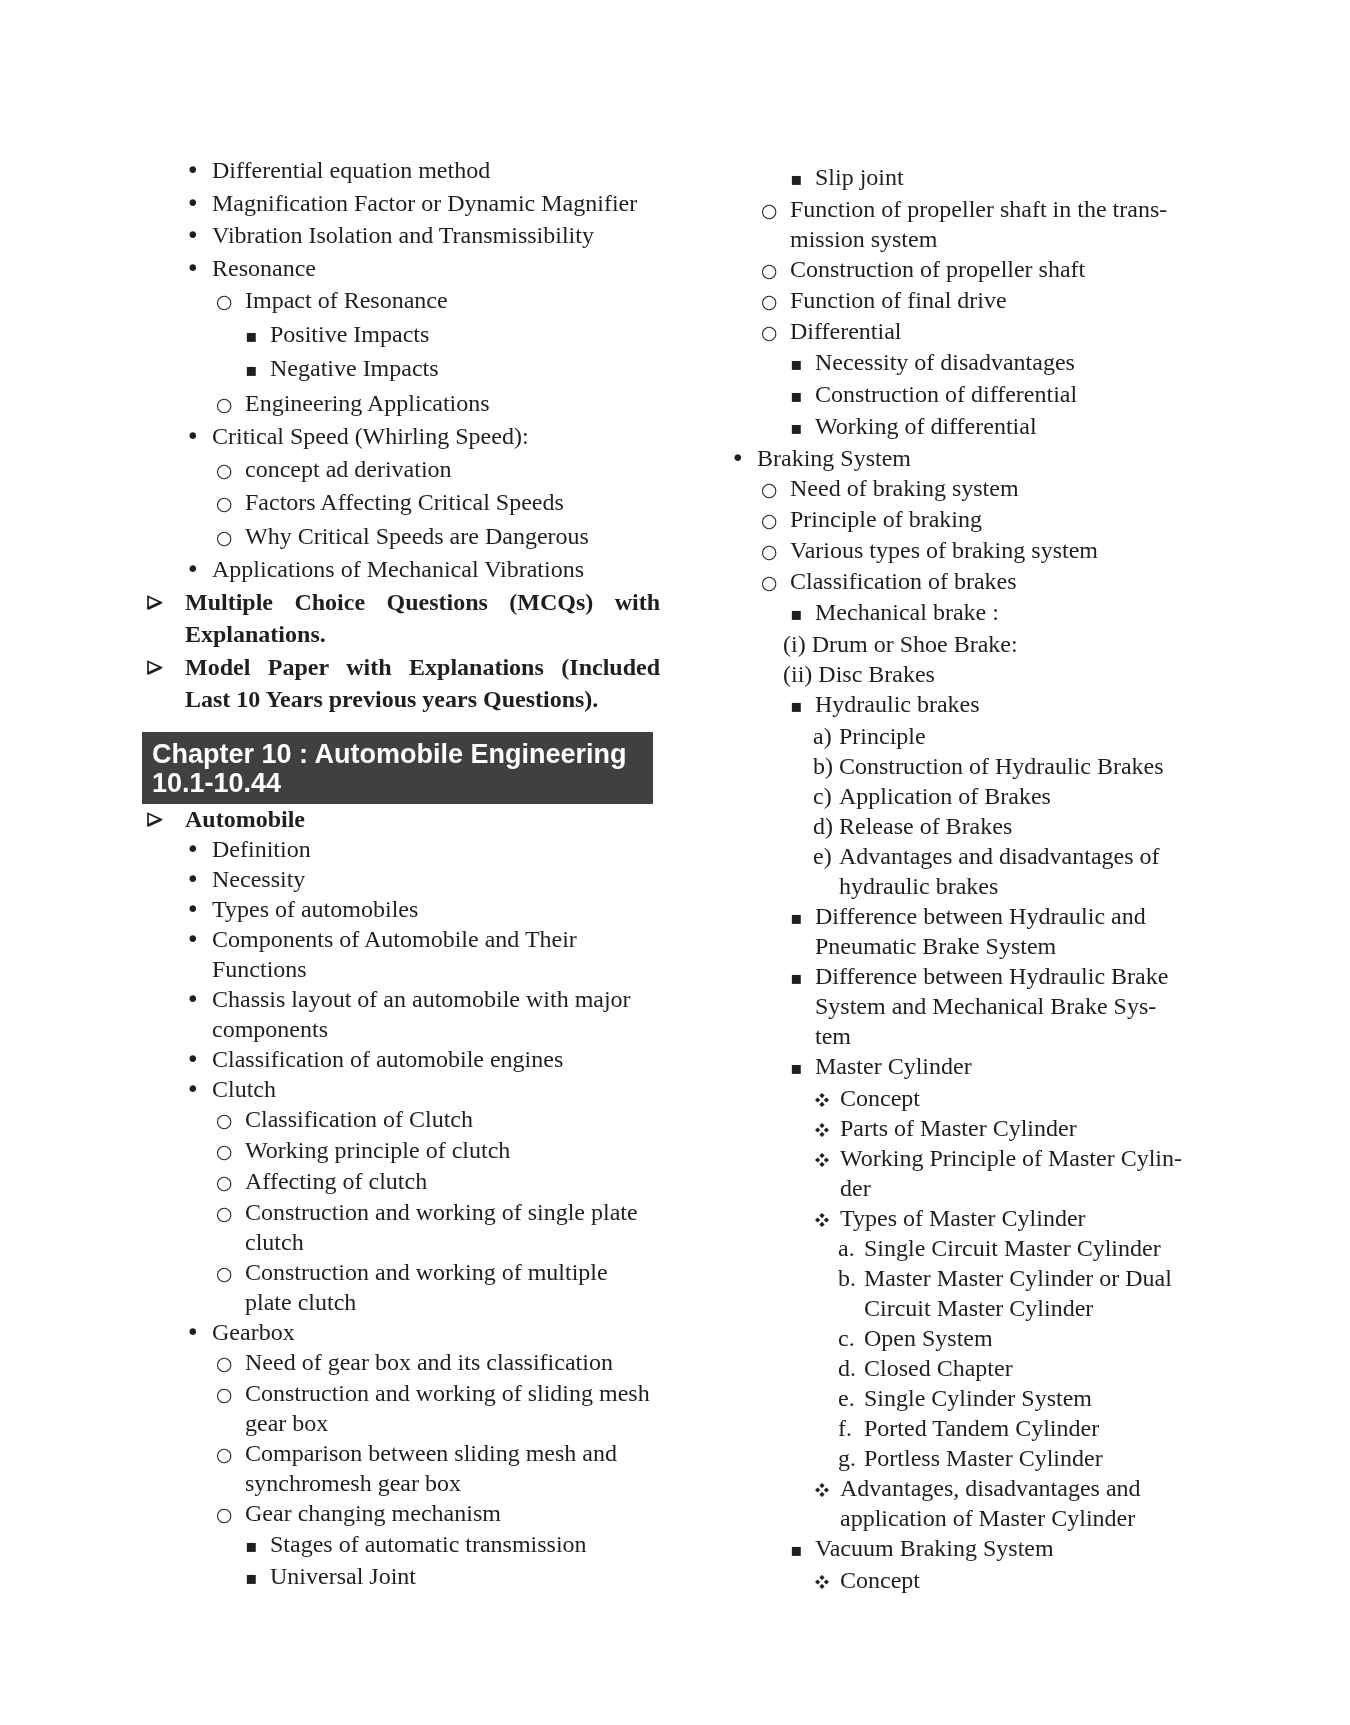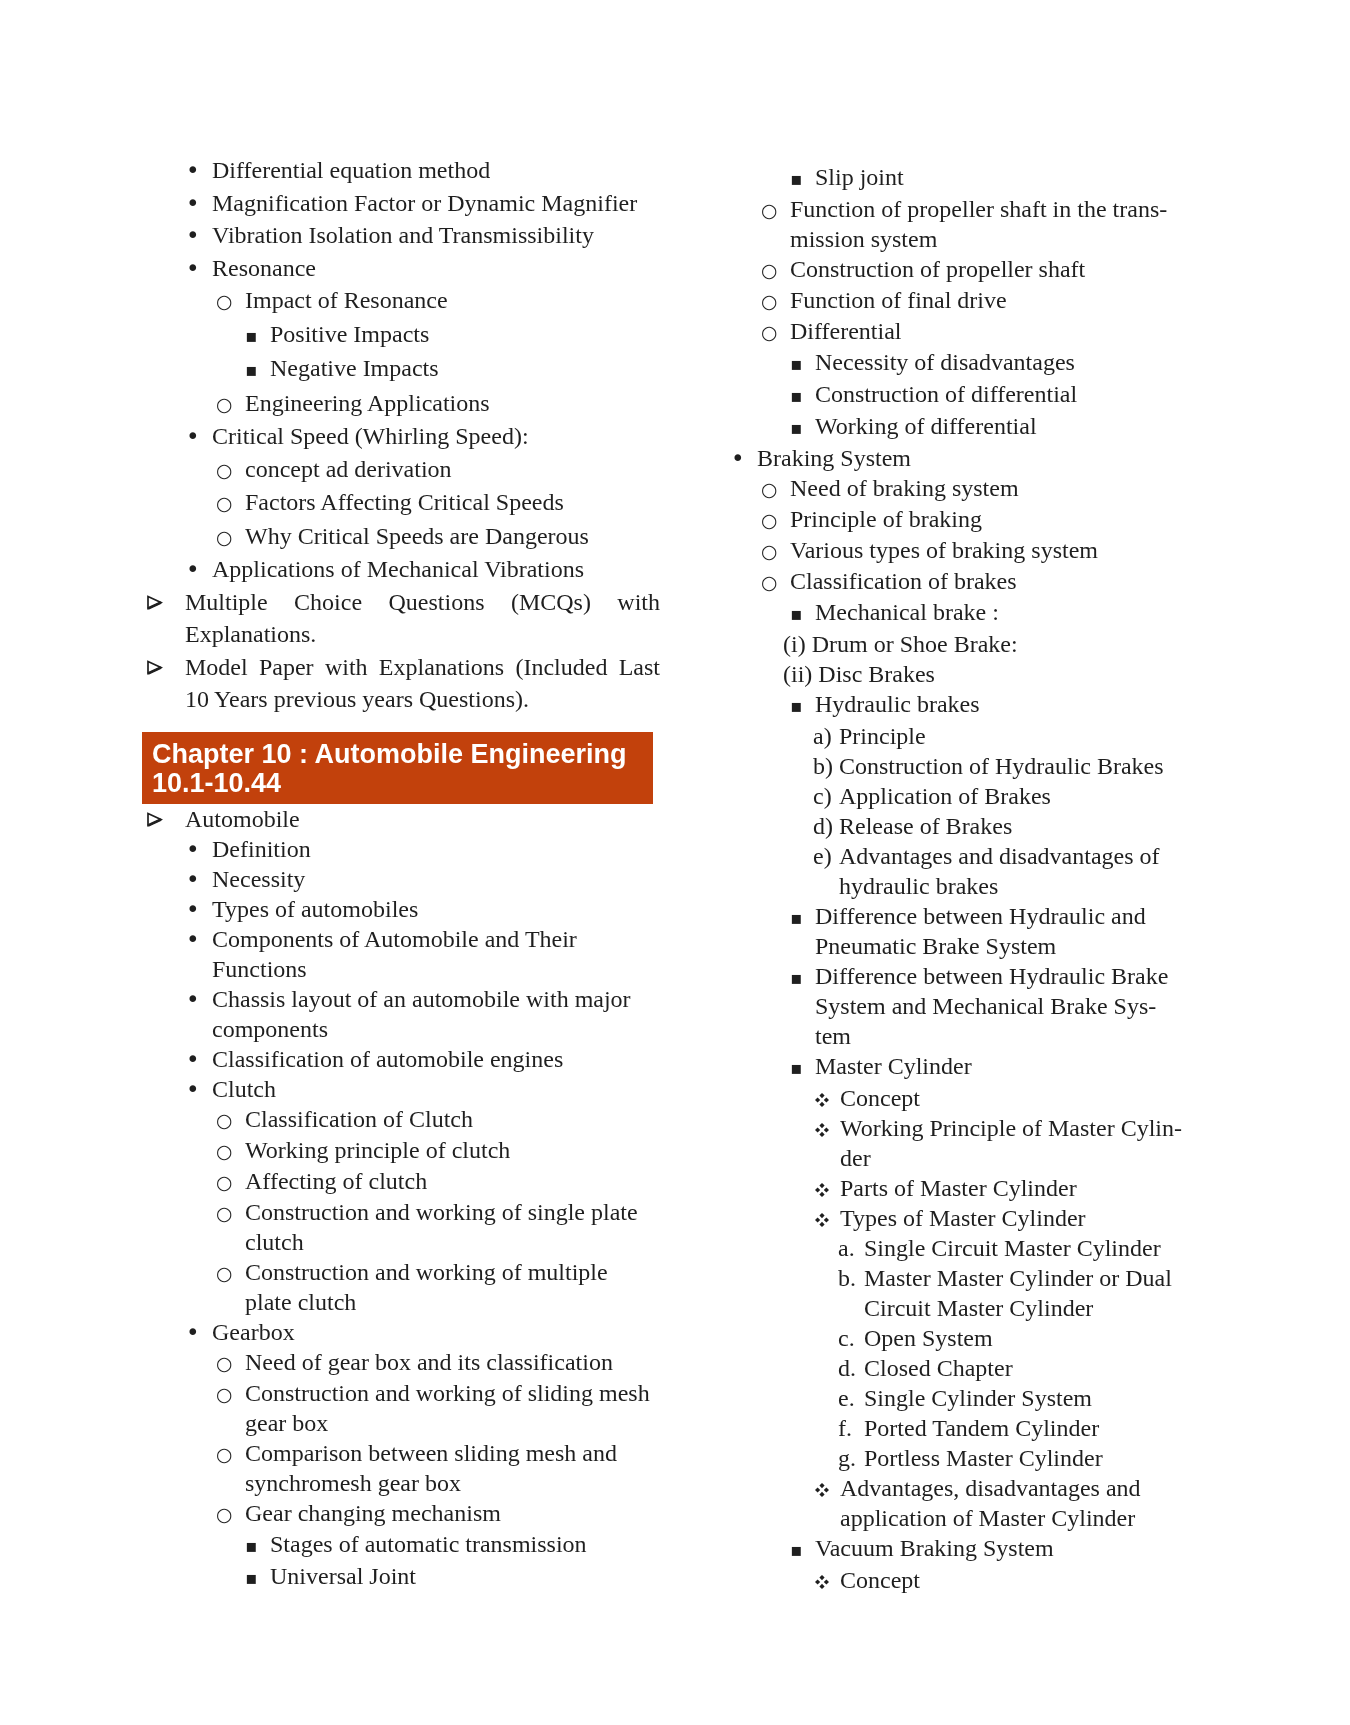--- a/index.html
+++ b/index.html
@@ -35,21 +35,21 @@
   .lvl-l4{margin-left:125px;}     .lvl-l4>.mk{width:25px;}
   .lvl-la{margin-left:148px;}     .lvl-la>.mk{width:26px;}
   .lvl-lap{margin-left:123px;}    .lvl-lap>.mk{width:26px;}
 
   .g-bullet{font-family:"DejaVu Sans",sans-serif;font-size:23px;}
   .g-circle{font-family:"DejaVu Sans",sans-serif;font-size:19px;}
   .g-square{font-family:"DejaVu Sans",sans-serif;font-size:18px;}
   .g-letter{font-family:"Liberation Serif",serif;}
   .mk svg{vertical-align:-1px;}
 
-  .bold{font-weight:normal;justify-content:flex-end;}
+  .bold{font-weight:bold;justify-content:flex-end;}
   .justify .tx{text-align:justify;}
 
   .banner{
     box-sizing:border-box;
     width:511px;
     margin:16px 0 0 -3px;
     padding:8px 8px 6px 10px;
     font-family:"Liberation Sans", sans-serif;
     font-weight:bold;
     font-size:27px;
@@ -123,21 +123,21 @@
           <span class="tx">Multiple Choice Questions (MCQs) with Explanations.</span>
         </div>
         <div class="item lvl-arrow bold justify">
           <span class="mk"><svg width="19" height="17" viewBox="0 0 19 17">
               <path d="M3 2.5 L16 8.5 L3 14.5 Z" fill="#ffffff" stroke="#1f1f1f" stroke-width="1.7" stroke-linejoin="miter"></path>
               <path d="M3 14.5 L16 8.5" stroke="#1f1f1f" stroke-width="2.6" fill="none"></path>
             </svg></span>
           <span class="tx">Model Paper with Explanations (Included Last 10 Years previous years Questions).</span>
         </div>
       </div>
-    <div class="banner" id="chapter-banner" style="background: #c2410c; color: rgb(255, 255, 255);">
+    <div class="banner" id="chapter-banner" style="background: #404040; color: rgb(255, 255, 255);">
       <div class="bl1">Chapter 10 : Automobile Engineering</div>
       <div class="bl2">10.1-10.44</div>
     </div>
     <div class="list list-lower" id="list-left-lower">
         <div class="item lvl-arrow bold">
           <span class="mk"><svg width="19" height="17" viewBox="0 0 19 17">
               <path d="M3 2.5 L16 8.5 L3 14.5 Z" fill="#ffffff" stroke="#1f1f1f" stroke-width="1.7" stroke-linejoin="miter"></path>
               <path d="M3 14.5 L16 8.5" stroke="#1f1f1f" stroke-width="2.6" fill="none"></path>
             </svg></span>
           <span class="tx">Automobile</span>
@@ -323,27 +323,27 @@
         <div class="item lvl-l4">
           <span class="mk"><svg width="14" height="14" viewBox="0 0 14 14">
               <path fill="#1f1f1f" d="M7 0 L9.6 2.6 L7 5.2 L4.4 2.6 Z M2.6 4.4 L5.2 7 L2.6 9.6 L0 7 Z M11.4 4.4 L14 7 L11.4 9.6 L8.8 7 Z M7 8.8 L9.6 11.4 L7 14 L4.4 11.4 Z"></path>
             </svg></span>
           <span class="tx">Concept</span>
         </div>
         <div class="item lvl-l4">
           <span class="mk"><svg width="14" height="14" viewBox="0 0 14 14">
               <path fill="#1f1f1f" d="M7 0 L9.6 2.6 L7 5.2 L4.4 2.6 Z M2.6 4.4 L5.2 7 L2.6 9.6 L0 7 Z M11.4 4.4 L14 7 L11.4 9.6 L8.8 7 Z M7 8.8 L9.6 11.4 L7 14 L4.4 11.4 Z"></path>
             </svg></span>
+          <span class="tx">Parts of Master Cylinder</span>
+        </div>
+        <div class="item lvl-l4">
+          <span class="mk"><svg width="14" height="14" viewBox="0 0 14 14">
+              <path fill="#1f1f1f" d="M7 0 L9.6 2.6 L7 5.2 L4.4 2.6 Z M2.6 4.4 L5.2 7 L2.6 9.6 L0 7 Z M11.4 4.4 L14 7 L11.4 9.6 L8.8 7 Z M7 8.8 L9.6 11.4 L7 14 L4.4 11.4 Z"></path>
+            </svg></span>
           <span class="tx">Working Principle of Master Cylin-<br>der</span>
-        </div>
-        <div class="item lvl-l4">
-          <span class="mk"><svg width="14" height="14" viewBox="0 0 14 14">
-              <path fill="#1f1f1f" d="M7 0 L9.6 2.6 L7 5.2 L4.4 2.6 Z M2.6 4.4 L5.2 7 L2.6 9.6 L0 7 Z M11.4 4.4 L14 7 L11.4 9.6 L8.8 7 Z M7 8.8 L9.6 11.4 L7 14 L4.4 11.4 Z"></path>
-            </svg></span>
-          <span class="tx">Parts of Master Cylinder</span>
         </div>
         <div class="item lvl-l4">
           <span class="mk"><svg width="14" height="14" viewBox="0 0 14 14">
               <path fill="#1f1f1f" d="M7 0 L9.6 2.6 L7 5.2 L4.4 2.6 Z M2.6 4.4 L5.2 7 L2.6 9.6 L0 7 Z M11.4 4.4 L14 7 L11.4 9.6 L8.8 7 Z M7 8.8 L9.6 11.4 L7 14 L4.4 11.4 Z"></path>
             </svg></span>
           <span class="tx">Types of Master Cylinder</span>
         </div>
         <div class="item lvl-la">
           <span class="mk g-letter">a.</span>
           <span class="tx">Single Circuit Master Cylinder</span>

